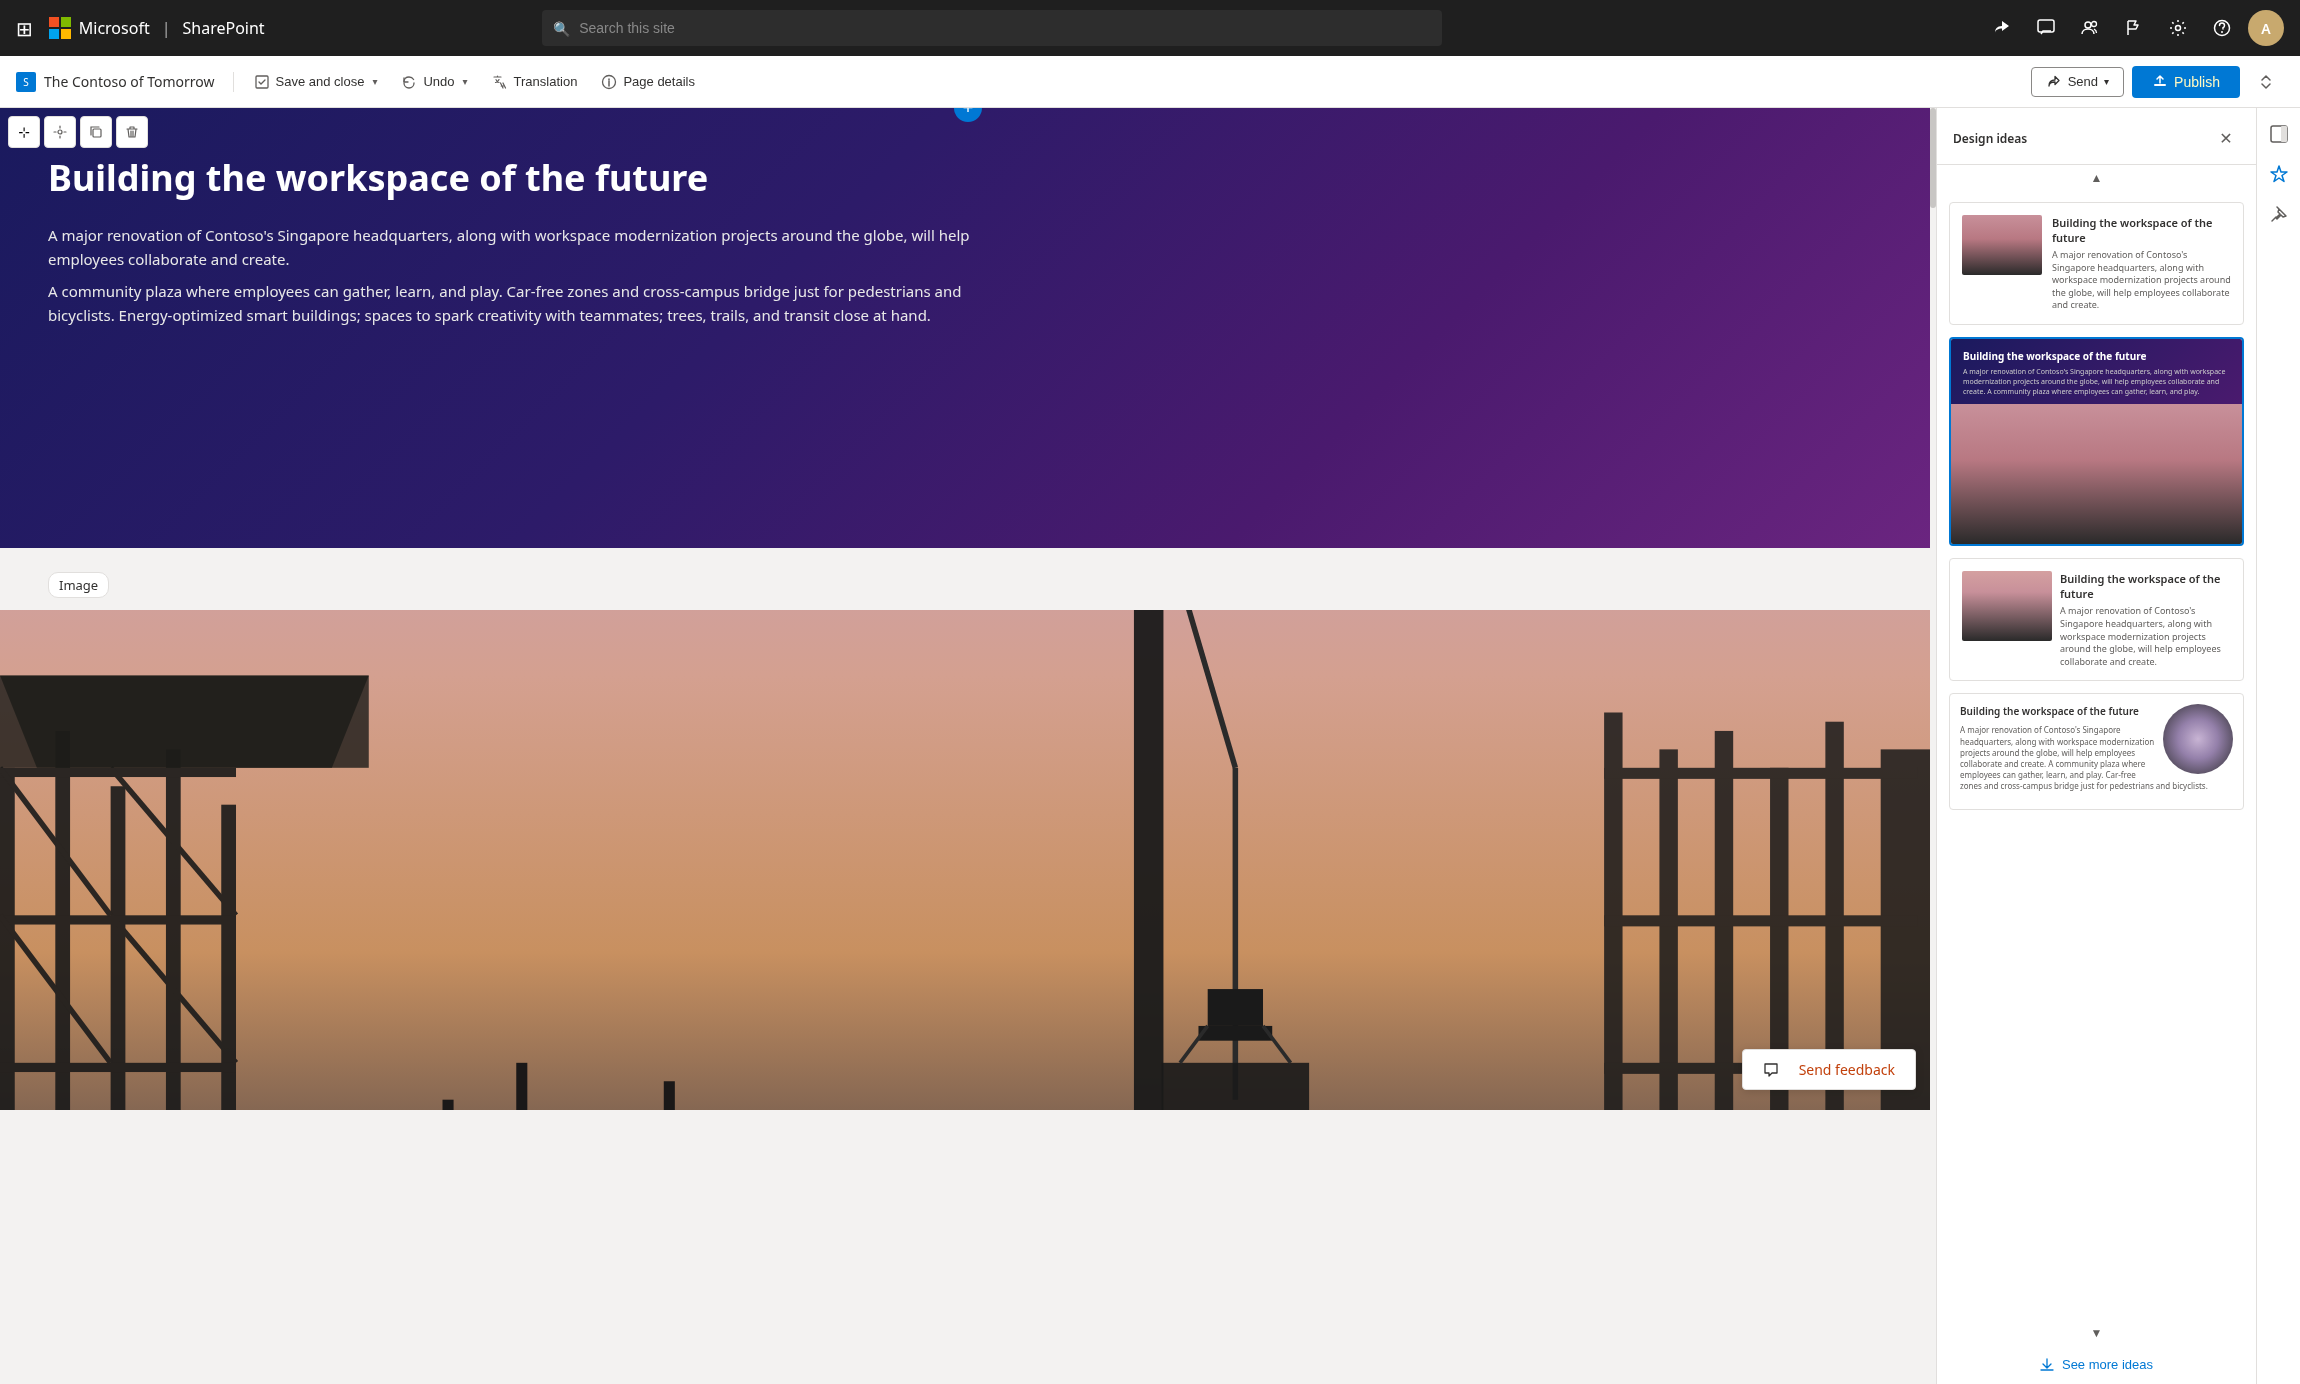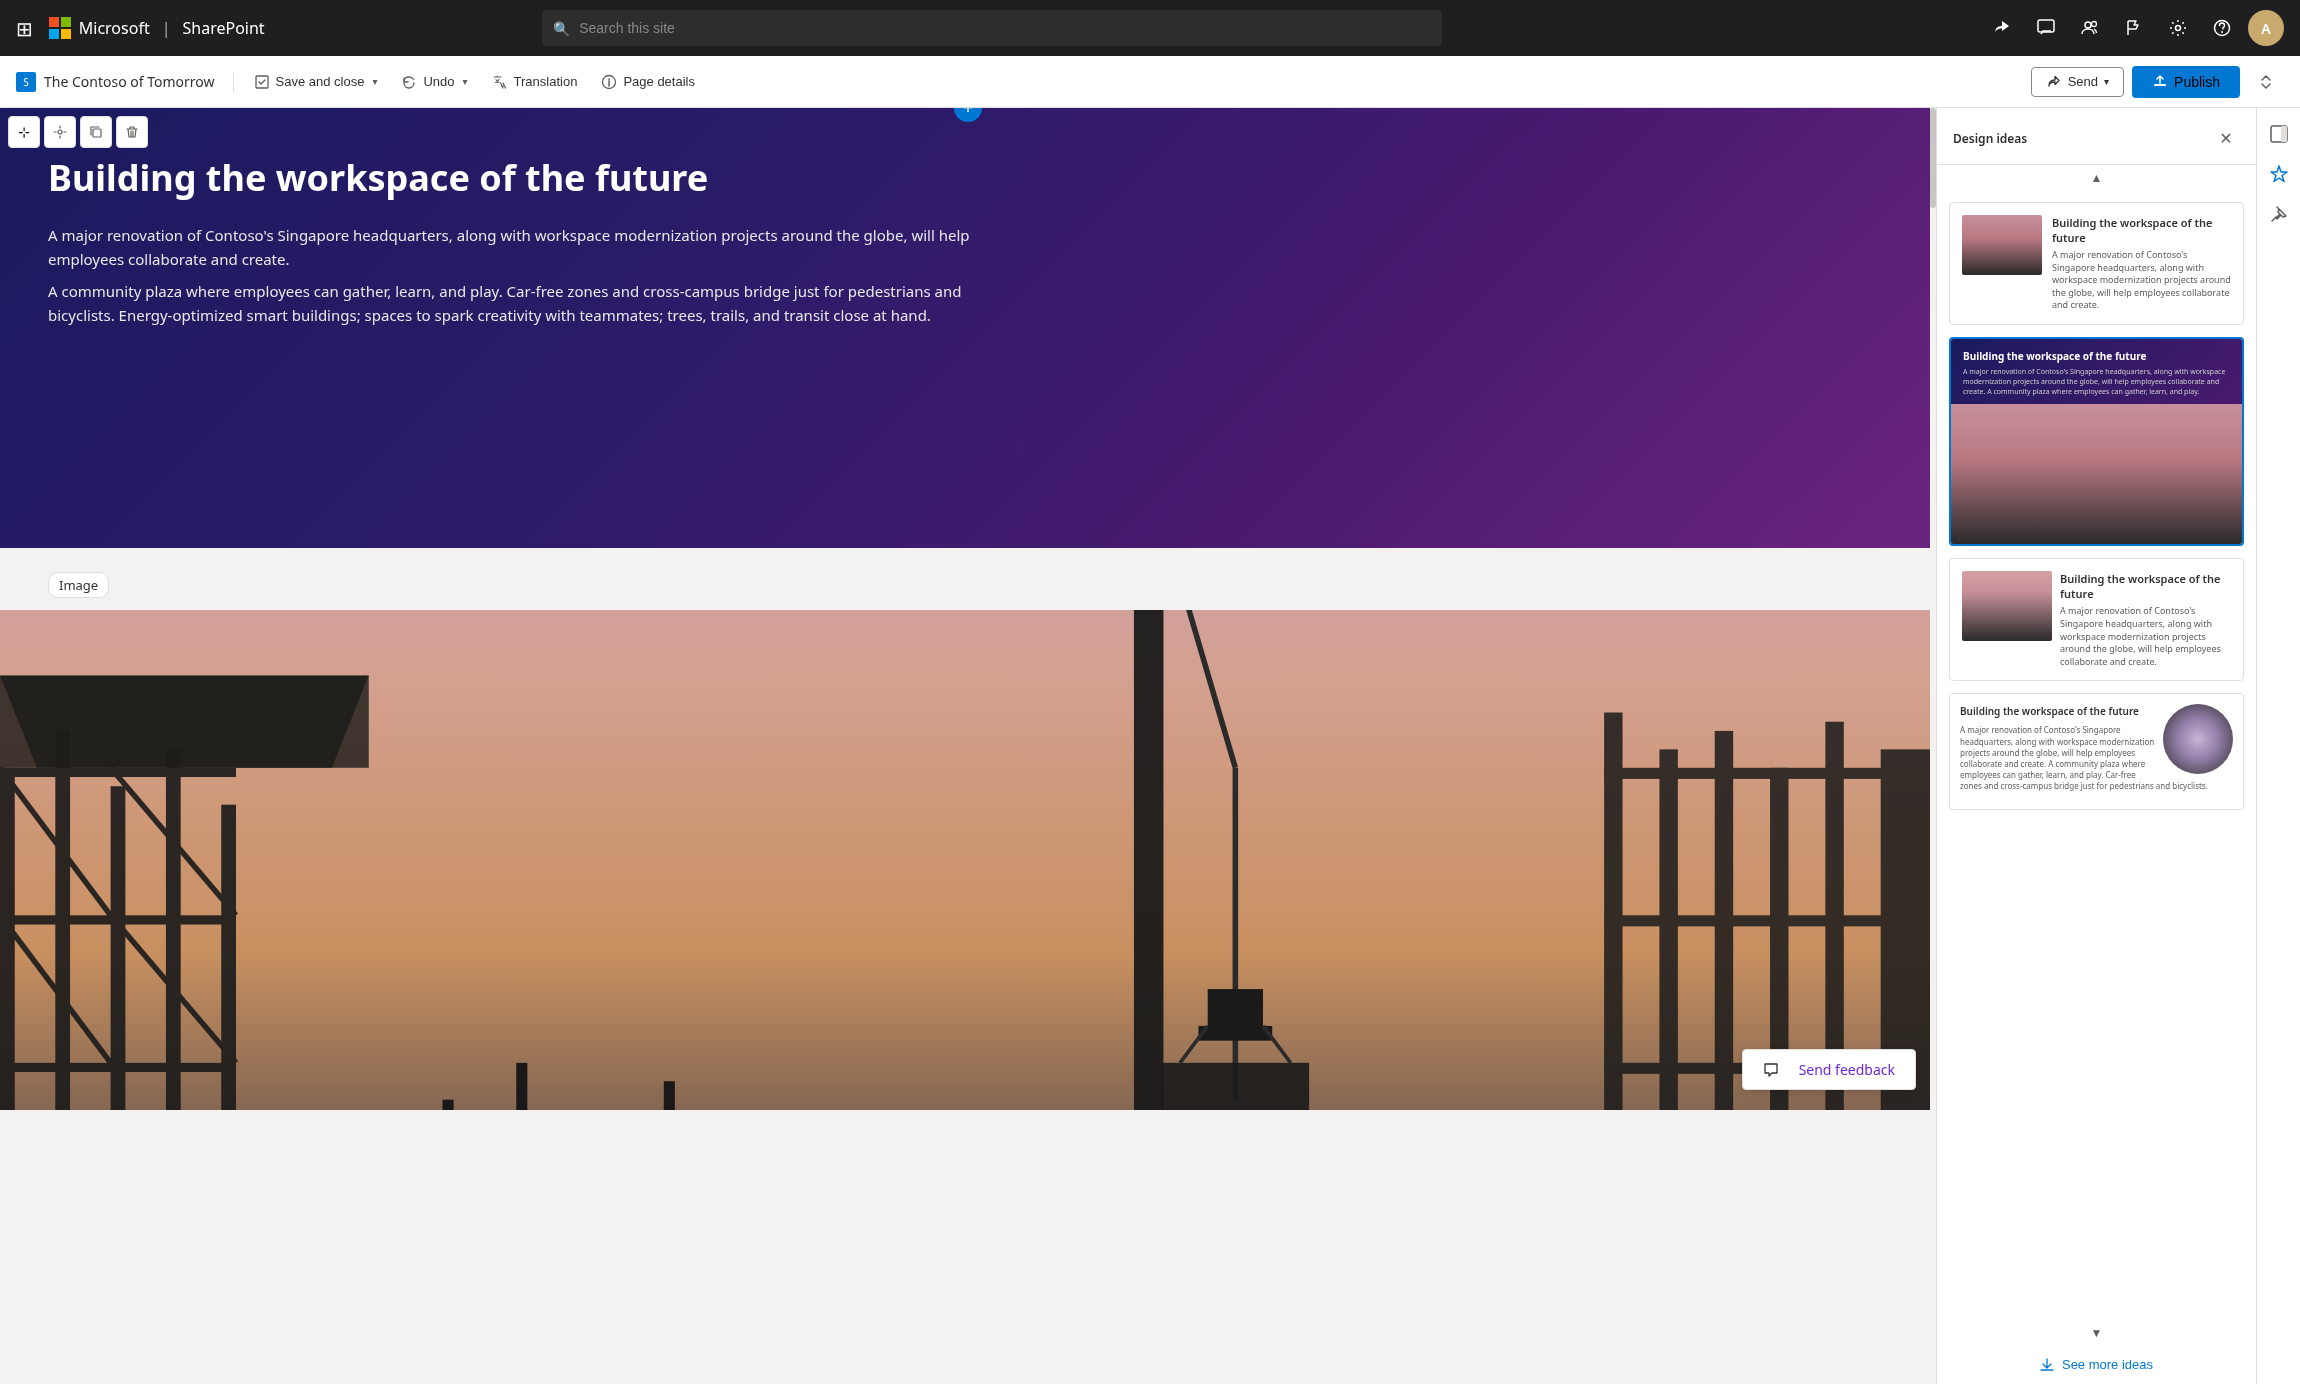--- a/index.html
+++ b/index.html
@@ -69,21 +69,21 @@
     .toolbar-right { margin-left: auto; display: flex; align-items: center; gap: 8px; }
     .share-btn {
       display: flex; align-items: center; gap: 6px;
       padding: 6px 14px; border-radius: 4px; cursor: pointer;
       font-size: 13px; color: #323130; border: 1px solid #8a8886;
       background: #fff;
     }
     .publish-btn {
       display: flex; align-items: flex-start; gap: 6px;
       padding: 8px 20px; border-radius: 4px; cursor: pointer;
-      font-size: 14px; color: #000000; border: none;
+      font-size: 14px; color: #fef9c3; border: none;
       background: #0078d4; font-weight: 500;
     }
     .collapse-btn {
       width: 36px; height: 36px; border-radius: 4px;
       display: flex; align-items: center; justify-content: center;
       border: none; background: transparent; cursor: pointer; font-size: 16px;
     }
 
     
     .main-layout {
@@ -152,21 +152,21 @@
         #c8956e 40%, #d4a882 55%, #c4906a 70%,
         #2a2a2a 80%, #1a1a1a 100%);
       position: relative; overflow: hidden;
     }
 
     
     .send-feedback-btn {
       position: absolute; bottom: 20px; right: 20px;
       display: flex; align-items: center; gap: 20px;
       padding: 10px 20px; background: #fff; border-radius: 4px;
-      cursor: pointer; font-size: 14px; color: #6d28d9;
+      cursor: pointer; font-size: 14px; color: #c2410c;
       border: 1px solid #e1dfdd; box-shadow: 0 2px 8px rgba(0,0,0,0.15); justify-content: flex-end;
     }
 
     
     .design-panel {
       width: 320px; background: #fff;
       border-left: 1px solid #e1dfdd;
       display: flex; flex-direction: column;
       position: relative;
     }

